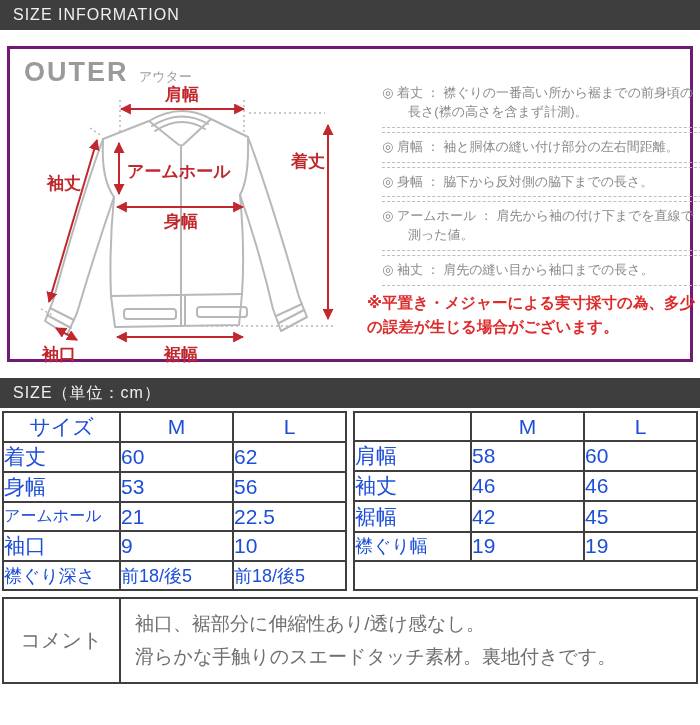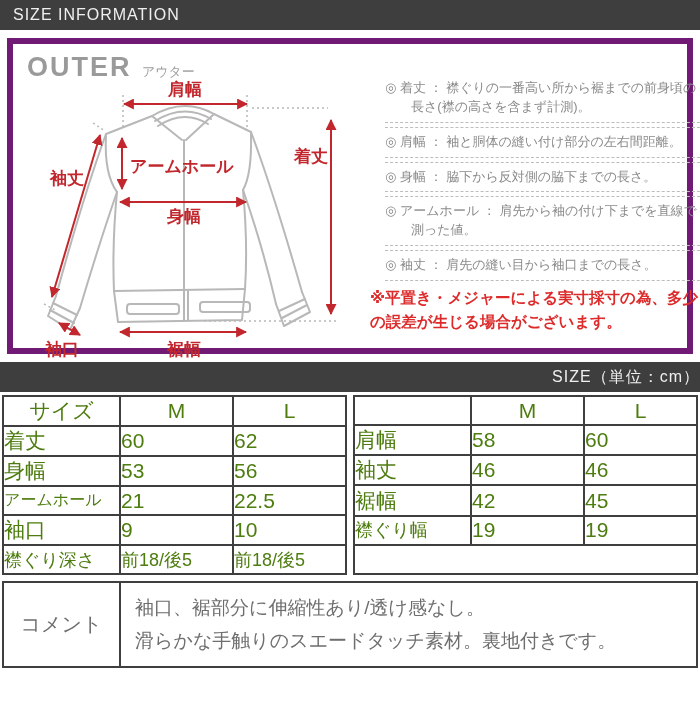--- a/index.html
+++ b/index.html
@@ -9,50 +9,50 @@
     font-family:"Liberation Sans","DejaVu Sans",sans-serif;
     color:#6e6e6e;
   }
   
   .section-bar {
     background:#3e3e3e; color:#efefef; height:30px; line-height:30px;
     font-size:16px; letter-spacing:1px; padding-left:13px;
   }
   
   .content-box {
-    position:relative; margin:8px 7px; height:316px;
-    border:6px solid #701a75; background:#ffffff;
+    position:relative; margin:16px 7px; height:316px;
+    border:3px solid #701a75; background:#ffffff;
   }
   .outer-heading { position:absolute; left:14px; top:8px; white-space:nowrap; }
   .outer-heading .en {
     font-size:27px; font-weight:bold; color:#9a9a9a; letter-spacing:2px;
   }
   .outer-heading .kana { font-size:13px; color:#9a9a9a; margin-left:6px; }
   .jacket-svg { position:absolute; left:1px; top:20px; }
   
   .defs { position:absolute; left:372px; top:30px; width:325px; }
   .def-item {
     font-size:13px; color:#8a8a8a; line-height:1.45;
     padding:5px 2px; border-bottom:1px dashed #bdbdbd;
     padding-left:2em; text-indent:-2em;
   }
   .def-item + .def-item { border-top:1px dashed #bdbdbd; margin-top:4px; }
   .note {
     position:absolute; left:357px; top:242px; width:328px;
     color:#dd2b2b; font-weight:bold; font-size:15.5px; line-height:1.55;
   }
   
-  .size-bar { margin-top:7px;text-align:right; }
+  .size-bar { margin-top:7px; }
   
   .tables-row { display:flex; gap:6px; padding:0 2px; margin-top:3px; }
   table { border-collapse:collapse; table-layout:fixed; }
   .size-table { width:347px; }
   .size-table th, .size-table td {
     border:2px solid #3f3f3f; vertical-align:middle;
-    height:29px; font-size:21px; font-weight:normal; color:#4d7c0f;margin-left:34px;
+    height:29px; font-size:21px; font-weight:normal; color:#1d4ed8;margin-left:34px;
   }
   .size-table .col-label { width:117px; }
   .size-table .small-label { font-size:16px; }
   .size-table .med-label { font-size:18px; }
   .size-table .med-val { font-size:18px; }
   .bottom-table { width:696px; margin:6px 2px 0; }
   .bottom-table td {
     border:2px solid #3f3f3f; color:#6e6e6e; vertical-align:middle;
   }
   .bottom-table .row-label {

